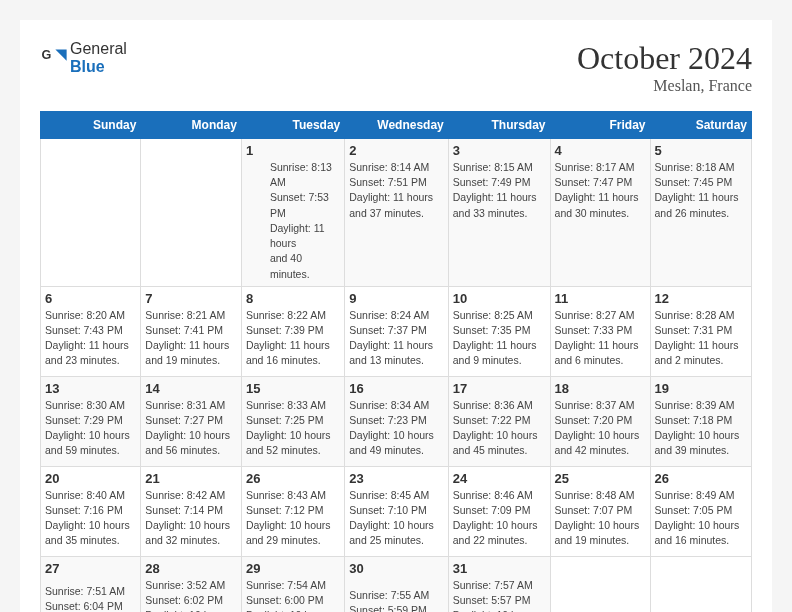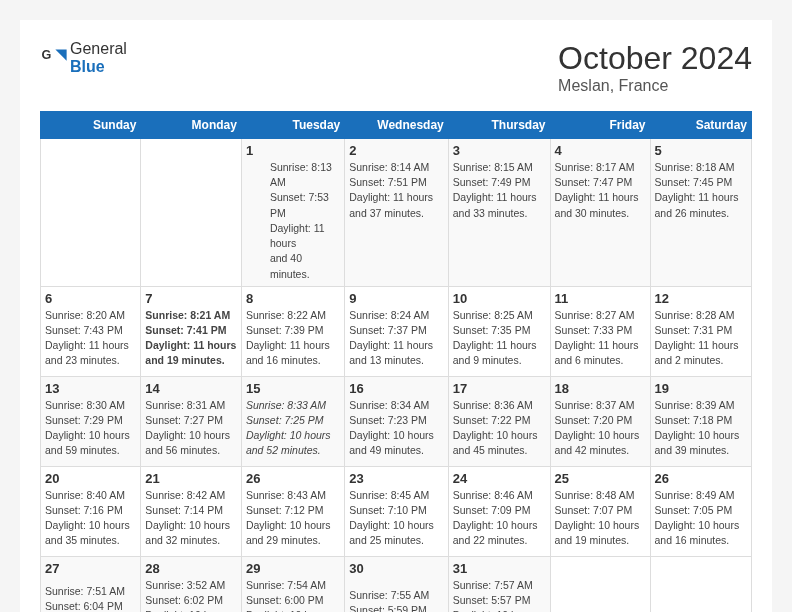--- a/index.html
+++ b/index.html
@@ -23,20 +23,22 @@
     .logo {
       display: flex;
       align-items: center;
     }
     .logo-icon {
       width: 28px;
       height: 28px;
       margin-right: 2px;
     }
     .title-area {
+      text-align: right;
+      font-family: Liberation Serif, serif;
     }
     .month-title {
       font-size: 32px;
       font-weight: normal;
       color: #333;
     }
     .location {
       font-size: 16px;
       color: #555;
     }
@@ -158,21 +160,21 @@
         <tr>
           <td>
             <span class="day-num">6</span>
             <div class="day-info" style="white-space: pre-line;">Sunrise: 8:20 AM
 Sunset: 7:43 PM
 Daylight: 11 hours
 and 23 minutes.</div>
           </td>
           <td>
             <span class="day-num">7</span>
-            <div class="day-info" style="white-space: pre-line; font-weight: bold;">Sunrise: 8:21 AM
+            <div class="day-info" style="white-space: pre-line;">Sunrise: 8:21 AM
 Sunset: 7:41 PM
 Daylight: 11 hours
 and 19 minutes.</div>
           </td>
           <td>
             <span class="day-num">8</span>
             <div class="day-info" style="white-space: pre-line;">Sunrise: 8:22 AM
 Sunset: 7:39 PM
 Daylight: 11 hours
 and 16 minutes.</div>
@@ -216,21 +218,21 @@
           </td>
           <td>
             <span class="day-num">14</span>
             <div class="day-info" style="white-space: pre-line;">Sunrise: 8:31 AM
 Sunset: 7:27 PM
 Daylight: 10 hours
 and 56 minutes.</div>
           </td>
           <td>
             <span class="day-num">15</span>
-            <div class="day-info" style="white-space: pre-line; font-style: italic;">Sunrise: 8:33 AM
+            <div class="day-info" style="white-space: pre-line;">Sunrise: 8:33 AM
 Sunset: 7:25 PM
 Daylight: 10 hours
 and 52 minutes.</div>
           </td>
           <td>
             <span class="day-num">16</span>
             <div class="day-info" style="white-space: pre-line;">Sunrise: 8:34 AM
 Sunset: 7:23 PM
 Daylight: 10 hours
 and 49 minutes.</div>

